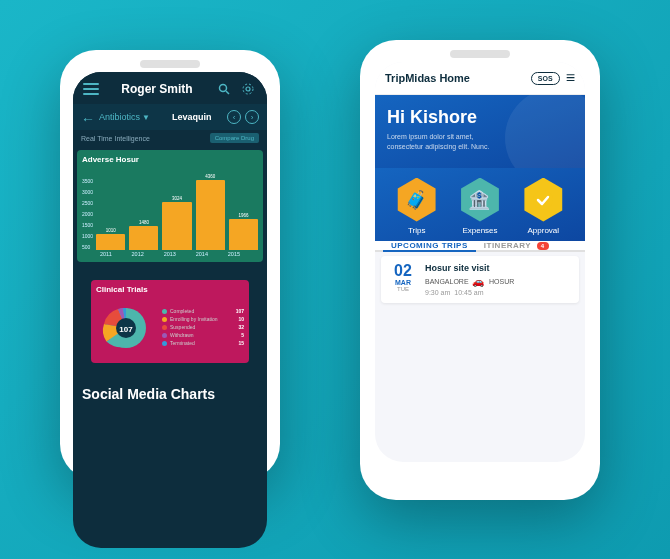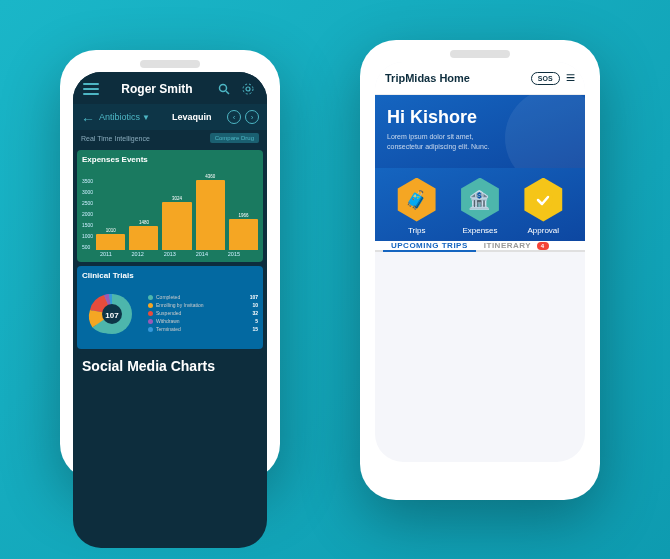--- a/index.html
+++ b/index.html
@@ -152,22 +152,22 @@
     }
     .chart-title {
       color: #fff;
       font-size: 8px;
       font-weight: 700;
       margin-bottom: 4px;
     }
 
     
     .pie-section {
-      background: #0369a1;
-      margin: 4px;
+      background: #be185d;
+      margin: 18px;
       border-radius: 4px;
       padding: 5px;
     }
     .pie-title { color: #fff; font-size: 8px; font-weight: 700; margin-bottom: 4px; }
     .pie-content {
       display: flex;
       align-items: center;
       gap: 6px;
     }
     .pie-svg { flex-shrink: 0; }
@@ -350,21 +350,21 @@
         <div class="nav-arrow-btn">›</div>
       </div>
     </div>
 
     <div class="left-rti">
       <span class="rti-label">Real Time Intelligence</span>
       <span class="rti-btn">Compare Drug</span>
     </div>
 
     <div class="chart-section">
-      <div class="chart-title">Expenses Events</div>
+      <div class="chart-title">Adverse Hosur</div>
       <div style="display:flex; align-items:flex-end; height:82px;">
         <div style="display:flex; flex-direction:column; justify-content:space-between; height:72px; margin-right:3px; padding-bottom:0;">
           <span style="color:#cef;font-size:5px;">3500</span>
           <span style="color:#cef;font-size:5px;">3000</span>
           <span style="color:#cef;font-size:5px;">2500</span>
           <span style="color:#cef;font-size:5px;">2000</span>
           <span style="color:#cef;font-size:5px;">1500</span>
           <span style="color:#cef;font-size:5px;">1000</span>
           <span style="color:#cef;font-size:5px;">500</span>
         </div>
@@ -507,18 +507,37 @@
       <div class="tab-item active">UPCOMING TRIPS</div>
       <div class="tab-item">
         ITINERARY
         <span class="tab-badge">4</span>
       </div>
     </div>
 
     <div class="trip-list">
 
 
+      <div class="trip-item">
+        <div class="trip-date-block">
+          <div class="trip-day">02</div>
+          <div class="trip-month">MAR</div>
+          <div class="trip-weekday">TUE</div>
+        </div>
+        <div class="trip-info">
+          <div class="trip-name">Hosur site visit</div>
+          <div class="trip-route">
+            <span>BANGALORE</span>
+            <span class="route-arrow">🚗</span>
+            <span>HOSUR</span>
+          </div>
+          <div style="display:flex; gap:4px;">
+            <span class="trip-time">9:30 am</span>
+            <span class="trip-time">10:45 am</span>
+          </div>
+        </div>
+      </div>
 
 
     </div>
 
   </div>
 </div>
 
 </body></html>

